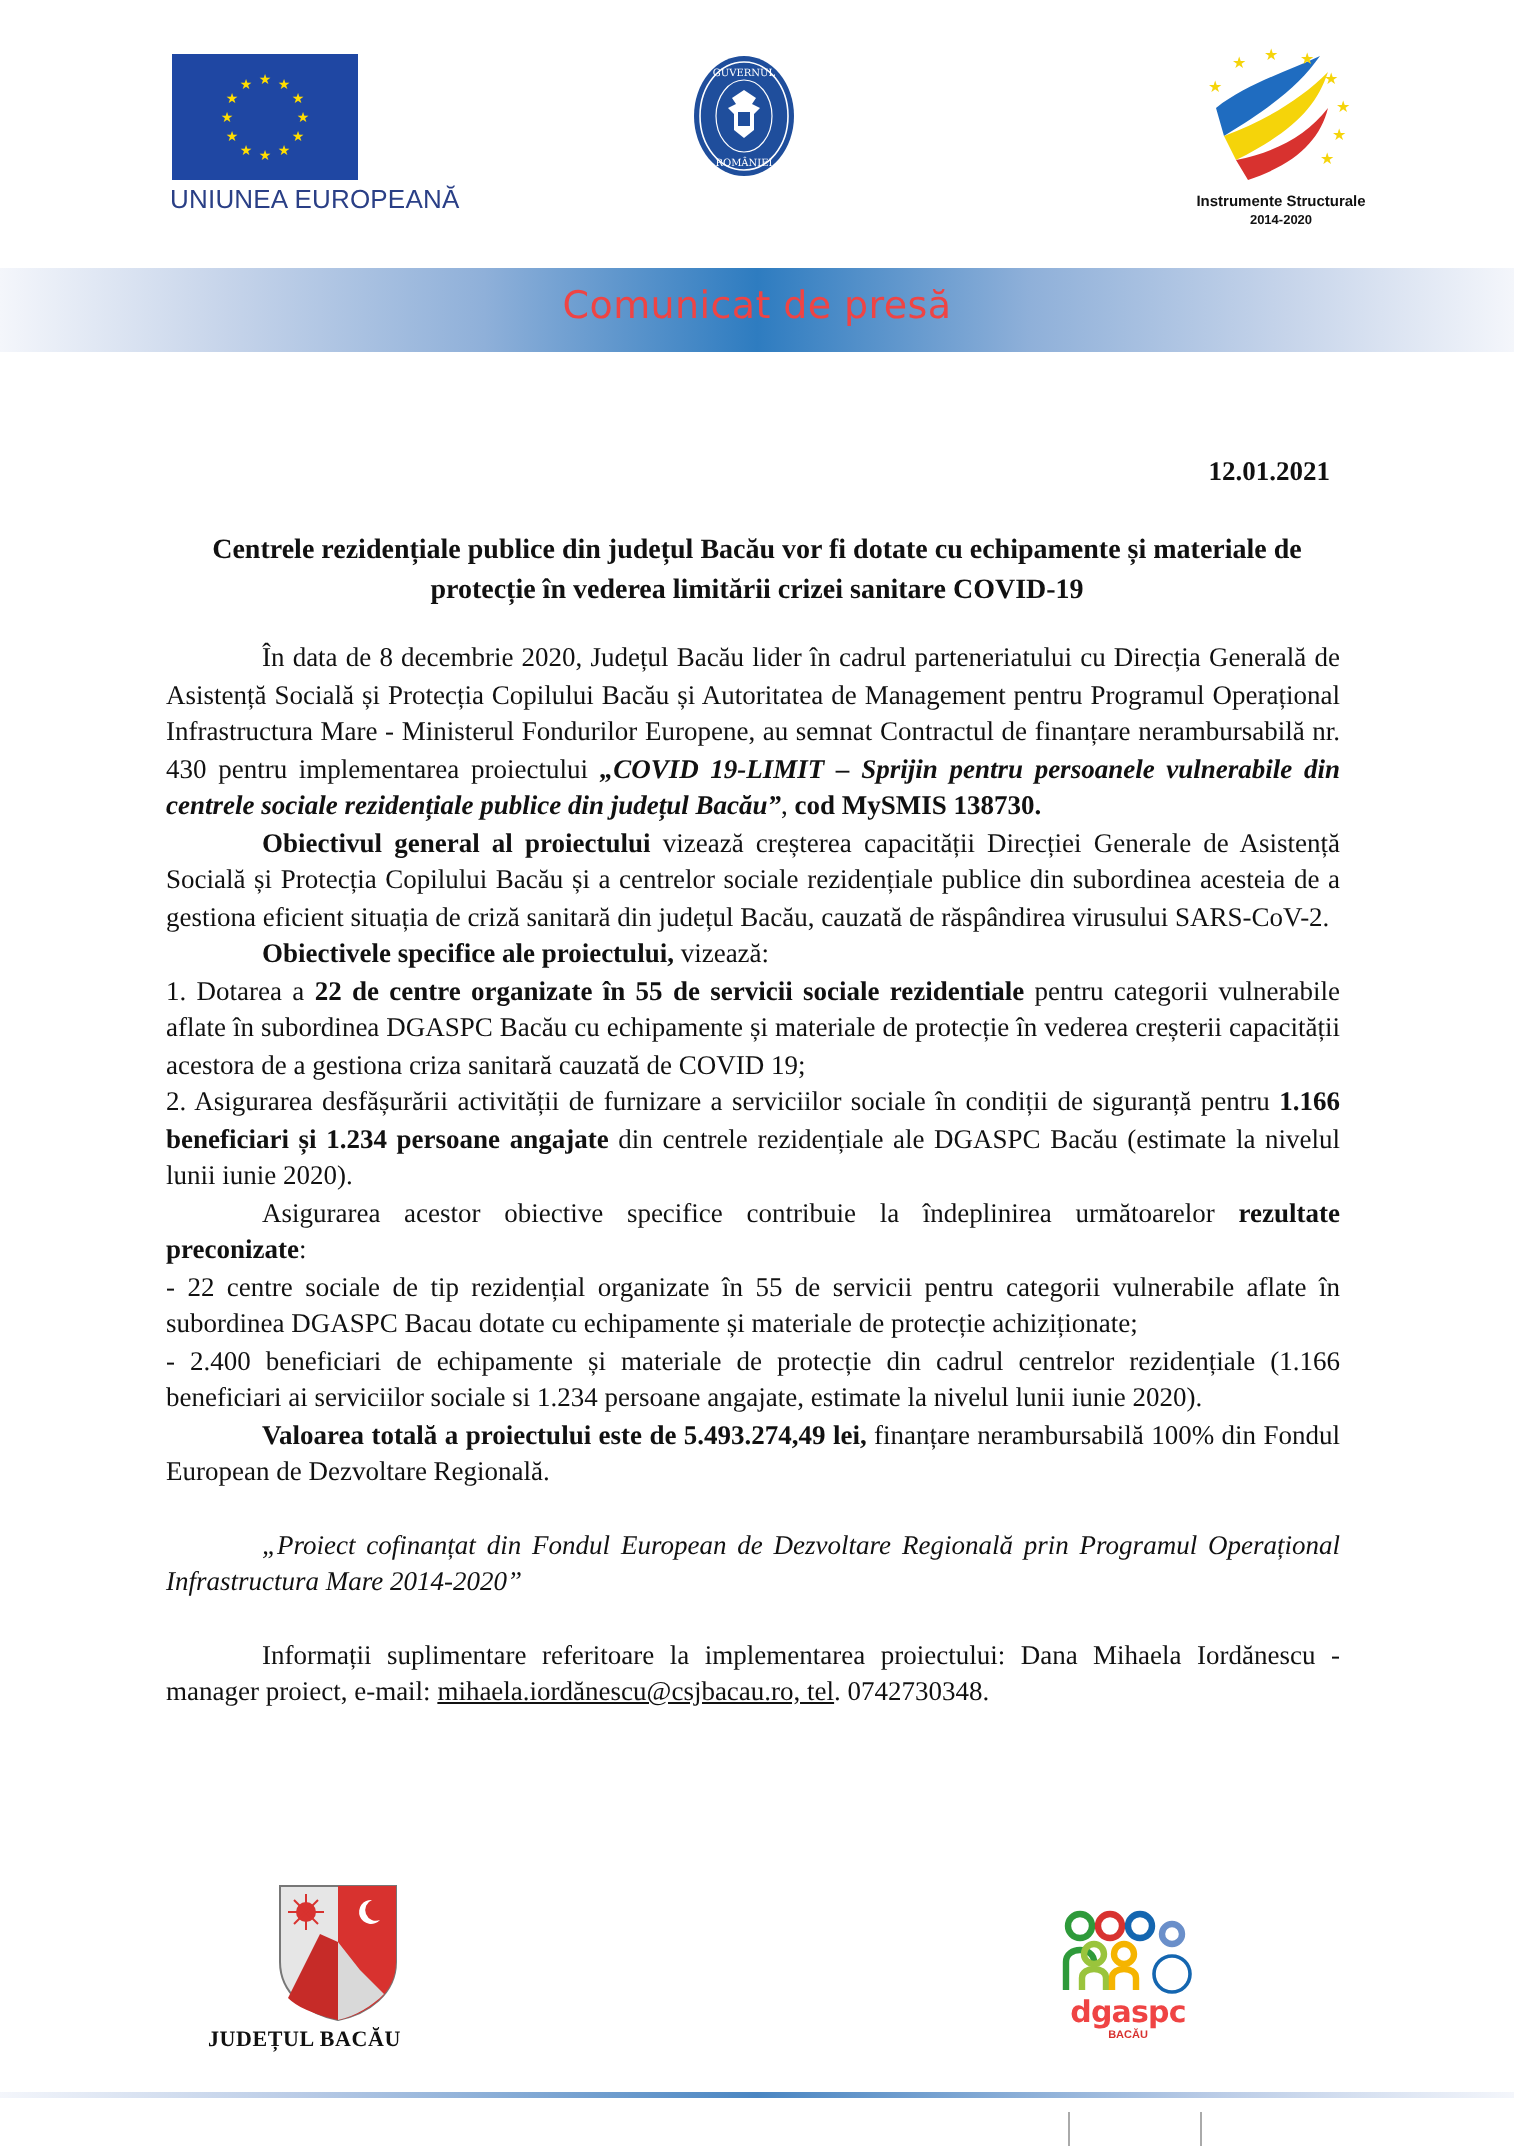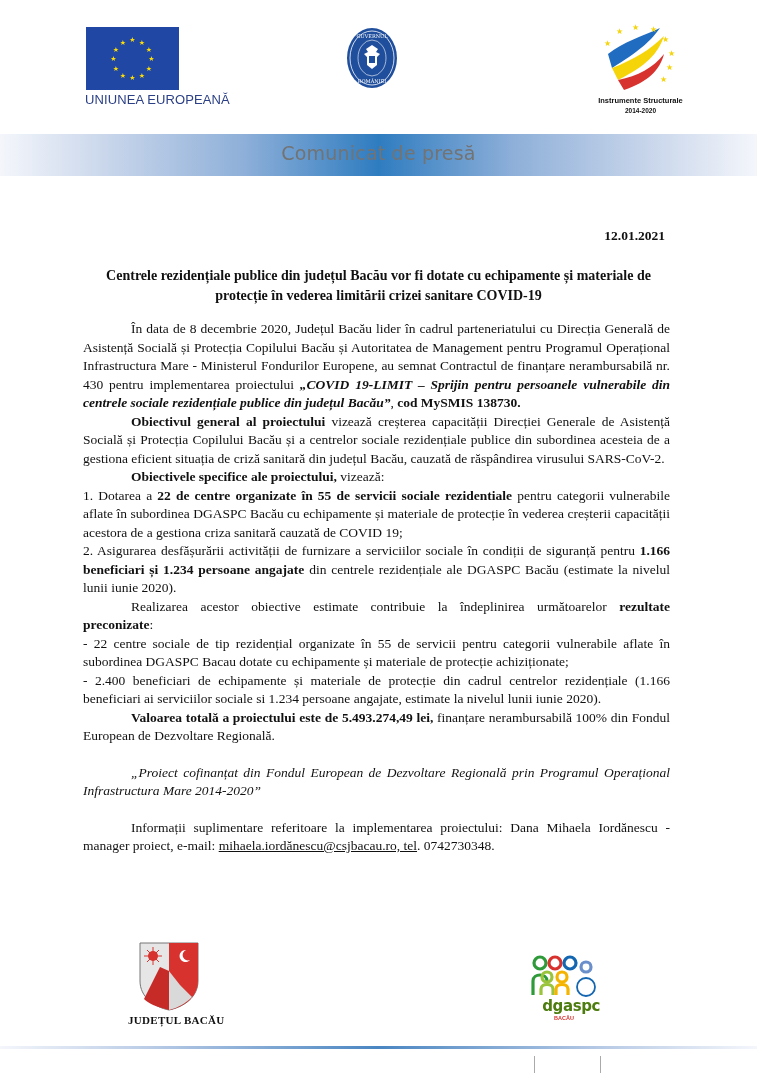--- a/index.html
+++ b/index.html
@@ -14,39 +14,39 @@
   .logo-gov { position: absolute; left: 346px; top: 27px; width: 52px; height: 62px; }
 
   .logo-is { position: absolute; left: 598px; top: 24px; width: 80px; height: 70px; }
   .logo-is-caption { position: absolute; left: 588px; top: 96px; width: 105px; text-align: center; font-family: "Liberation Sans", sans-serif; font-size: 7.5px; font-weight: bold; line-height: 10px; color: #111; }
   .logo-is-caption span { display: block; font-weight: bold; font-size: 6.5px; }
 
   
   .banner { position: absolute; left: 0; top: 134px; width: 757px; height: 42px;
     background: linear-gradient(to right, #f4f6fb 0%, #c6d4ea 15%, #8fb0d9 32%, #2e7cc0 50%, #8fb0d9 68%, #c6d4ea 85%, #f4f6fb 100%); }
   .banner-title { position: absolute; left: 0; top: 142px; width: 757px; text-align: center;
-    font-family: "DejaVu Sans", sans-serif; font-size: 19px; color: #737373; letter-spacing: 0.2px; }
+    font-family: "DejaVu Sans", sans-serif; font-size: 19px; color: #ef4444; letter-spacing: 0.2px; }
 
   
   .date { position: absolute; right: 92px; top: 228px; font-weight: bold; font-size: 13.5px; }
   .title { position: absolute; left: 82px; width: 593px; top: 266px; text-align: center; font-weight: bold; font-size: 14px; line-height: 20px; }
 
   
   .body { position: absolute; left: 83px; top: 320px; width: 587px; font-size: 13.5px; line-height: 18.5px; text-align: justify; }
   .body p { margin: 0; }
   .ind { text-indent: 48px; }
   .gap { height: 18px; }
   .em-it { font-style: italic; }
   a.mail { color: #111; text-decoration: underline; margin-top: 20px; }
 
   
   .logo-bc { position: absolute; left: 138px; top: 941px; width: 62px; height: 70px; }
-  .logo-bc-caption { position: absolute; left: 128px; top: 1014px; font-weight: bold; font-size: 11px; letter-spacing: 0.3px; }
+  .logo-bc-caption { position: absolute; left: 104px; top: 1014px; font-weight: bold; font-size: 11px; letter-spacing: 0.3px; }
   .logo-dg { position: absolute; left: 530px; top: 955px; width: 70px; height: 45px; }
-  .logo-dg-text { position: absolute; left: 528px; top: 997px; width: 72px; text-align: right; font-family: "DejaVu Sans", sans-serif; font-weight: bold; font-size: 15px; color: #4d7c0f; letter-spacing: -0.4px; }
+  .logo-dg-text { position: absolute; left: 528px; top: 997px; width: 72px; text-align: center; font-family: "DejaVu Sans", sans-serif; font-weight: bold; font-size: 15px; color: #ef4444; letter-spacing: -0.4px; }
   .logo-dg-sub { position: absolute; left: 528px; top: 1015px; width: 72px; text-align: center; font-family: "Liberation Sans", sans-serif; font-size: 5.5px; color: #d8322f; font-weight: bold; }
 
   .footer-line { position: absolute; left: 0; top: 1046px; width: 757px; height: 3px;
     background: linear-gradient(to right, #f4f6fb 0%, #b9cbe6 20%, #4a86c2 50%, #b9cbe6 80%, #f4f6fb 100%); }
   .footer-tick { position: absolute; top: 1056px; width: 1px; height: 17px; background: #aaa; }
 </style>
 </head>
 <body>
 
 <div class="logo-eu">
@@ -112,21 +112,21 @@
 <div class="body">
   <p class="ind"><span>În data de 8 decembrie 2020, Județul Bacău lider în cadrul parteneriatului cu Direcția Generală de Asistență Socială și Protecția Copilului Bacău și Autoritatea de Management pentru Programul Operațional Infrastructura Mare - Ministerul Fondurilor Europene, au semnat Contractul de finanțare nerambursabilă nr. 430 pentru implementarea proiectului </span><b><i>„COVID 19-LIMIT – Sprijin pentru persoanele vulnerabile din centrele sociale rezidențiale publice din județul Bacău”</i></b><span>, </span><b>cod MySMIS  138730.</b></p>
 
   <p class="ind"><b>Obiectivul general al proiectului</b><span> vizează creșterea capacității Direcției Generale de Asistență Socială și Protecția Copilului Bacău și a centrelor sociale rezidențiale publice din subordinea acesteia de a gestiona eficient situația de criză sanitară din județul Bacău, cauzată de răspândirea virusului SARS-CoV-2.</span></p>
 
   <p class="ind"><b>Obiectivele specifice ale proiectului,</b><span> vizează:</span></p>
 
   <p><span>1. Dotarea a </span><b>22 de centre organizate în 55 de servicii sociale rezidentiale</b><span> pentru categorii vulnerabile aflate în subordinea DGASPC Bacău cu echipamente și materiale de protecție în vederea creșterii capacității acestora de a gestiona criza sanitară cauzată de COVID 19;</span></p>
   <p><span>2. Asigurarea desfășurării activității de furnizare a serviciilor sociale în condiții de siguranță pentru </span><b>1.166 beneficiari și 1.234 persoane angajate</b><span> din centrele rezidențiale ale DGASPC Bacău (estimate la nivelul lunii iunie 2020).</span></p>
 
-  <p class="ind"><span>Realizarea acestor obiective estimate contribuie la îndeplinirea următoarelor </span><b>rezultate preconizate</b><span>:</span></p>
+  <p class="ind"><span>Asigurarea acestor obiective specifice contribuie la îndeplinirea următoarelor </span><b>rezultate preconizate</b><span>:</span></p>
 
   <p>- 22 centre sociale de tip rezidențial organizate în 55 de servicii pentru categorii vulnerabile aflate în subordinea DGASPC Bacau dotate cu echipamente și materiale de protecție achiziționate;</p>
   <p>-  2.400 beneficiari de echipamente și materiale de protecție din cadrul centrelor rezidențiale (1.166 beneficiari ai serviciilor sociale si 1.234 persoane angajate, estimate la nivelul lunii iunie 2020).</p>
 
   <p class="ind"><b>Valoarea totală a proiectului este de 5.493.274,49 lei,</b><span> finanțare nerambursabilă 100% din Fondul European de Dezvoltare Regională.</span></p>
 
 
   <div class="gap"></div>
   <p class="ind em-it">„Proiect cofinanțat din Fondul European de Dezvoltare Regională prin Programul Operațional Infrastructura Mare 2014-2020”</p>
 

